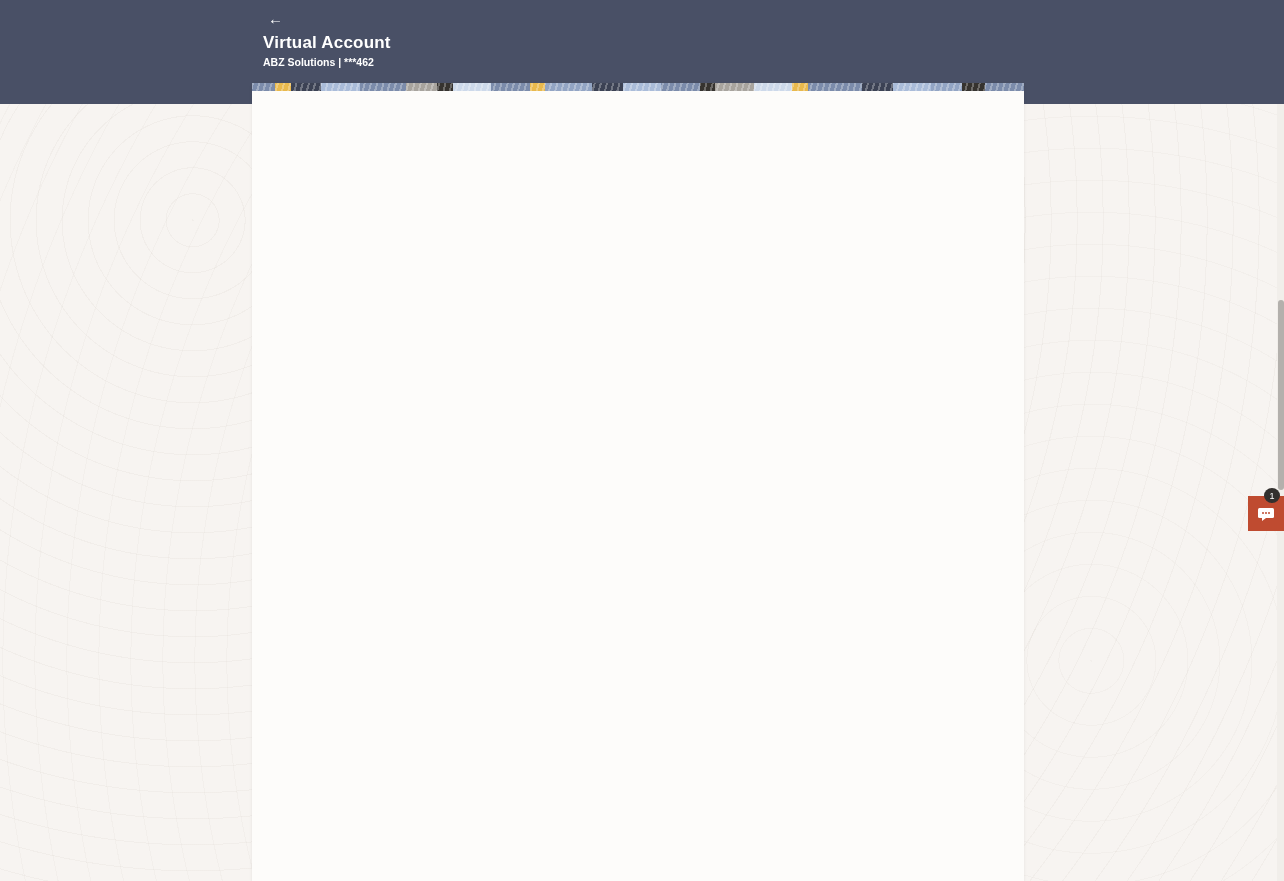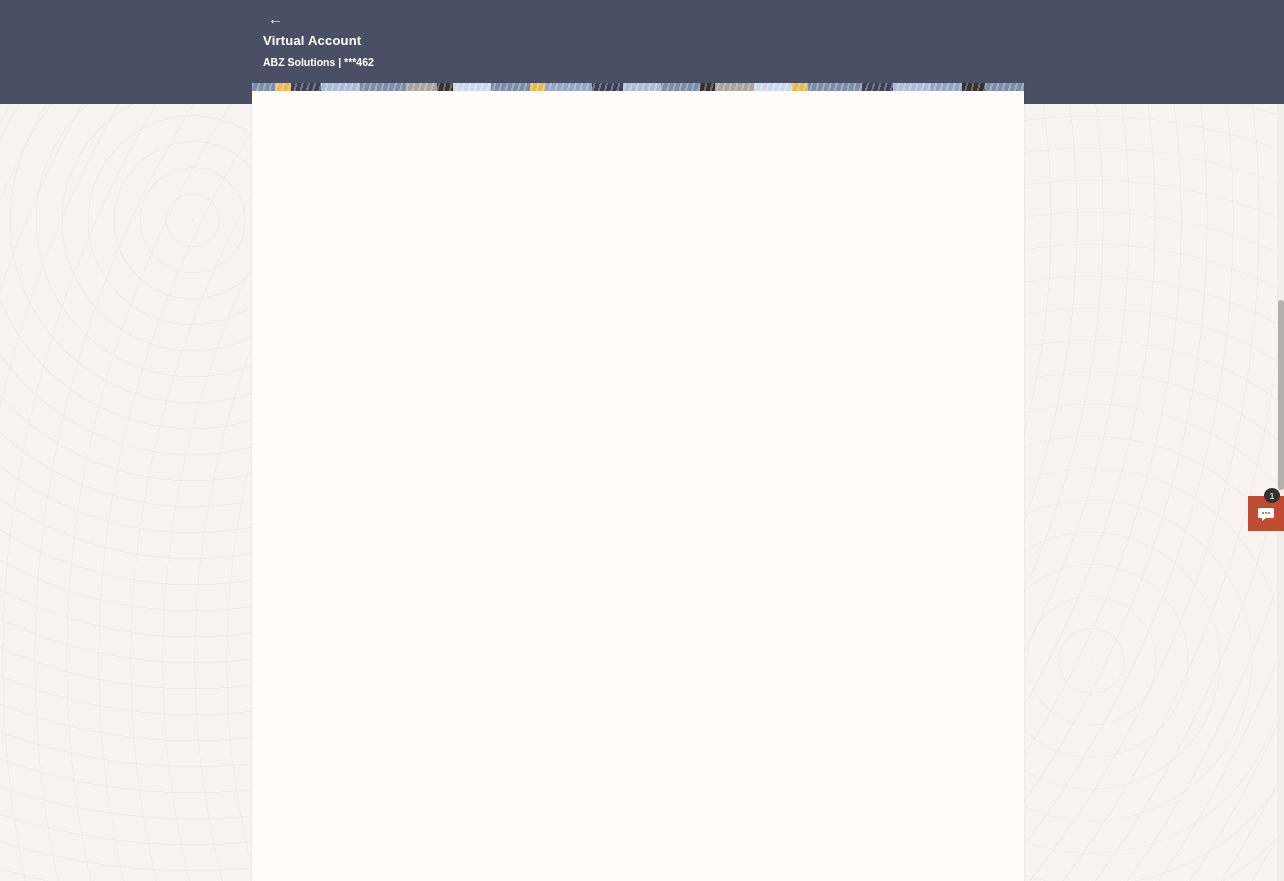--- a/index.html
+++ b/index.html
@@ -17,21 +17,21 @@
   .header-band {
     position:absolute; left:0; top:0; width:1284px; height:104px;
     background:#495066; z-index:1;
   }
   .back-arrow {
     position:absolute; left:268px; top:10px; color:#ffffff;
     font-size:15px; cursor:pointer;
   }
   .page-title {
     position:absolute; left:263px; top:33px; color:#ffffff;
-    font-size:13px; font-weight:700; letter-spacing:.2px;
+    font-size:17px; font-weight:700; letter-spacing:.2px;
   }
   .page-subtitle {
     position:absolute; left:263px; top:56px; color:#ffffff;
     font-size:10.5px; font-weight:700;
   }
 
   
   .card {
     position:absolute; left:252px; top:83px; width:772px; height:798px;
     background:#fdfcfa; z-index:2;

